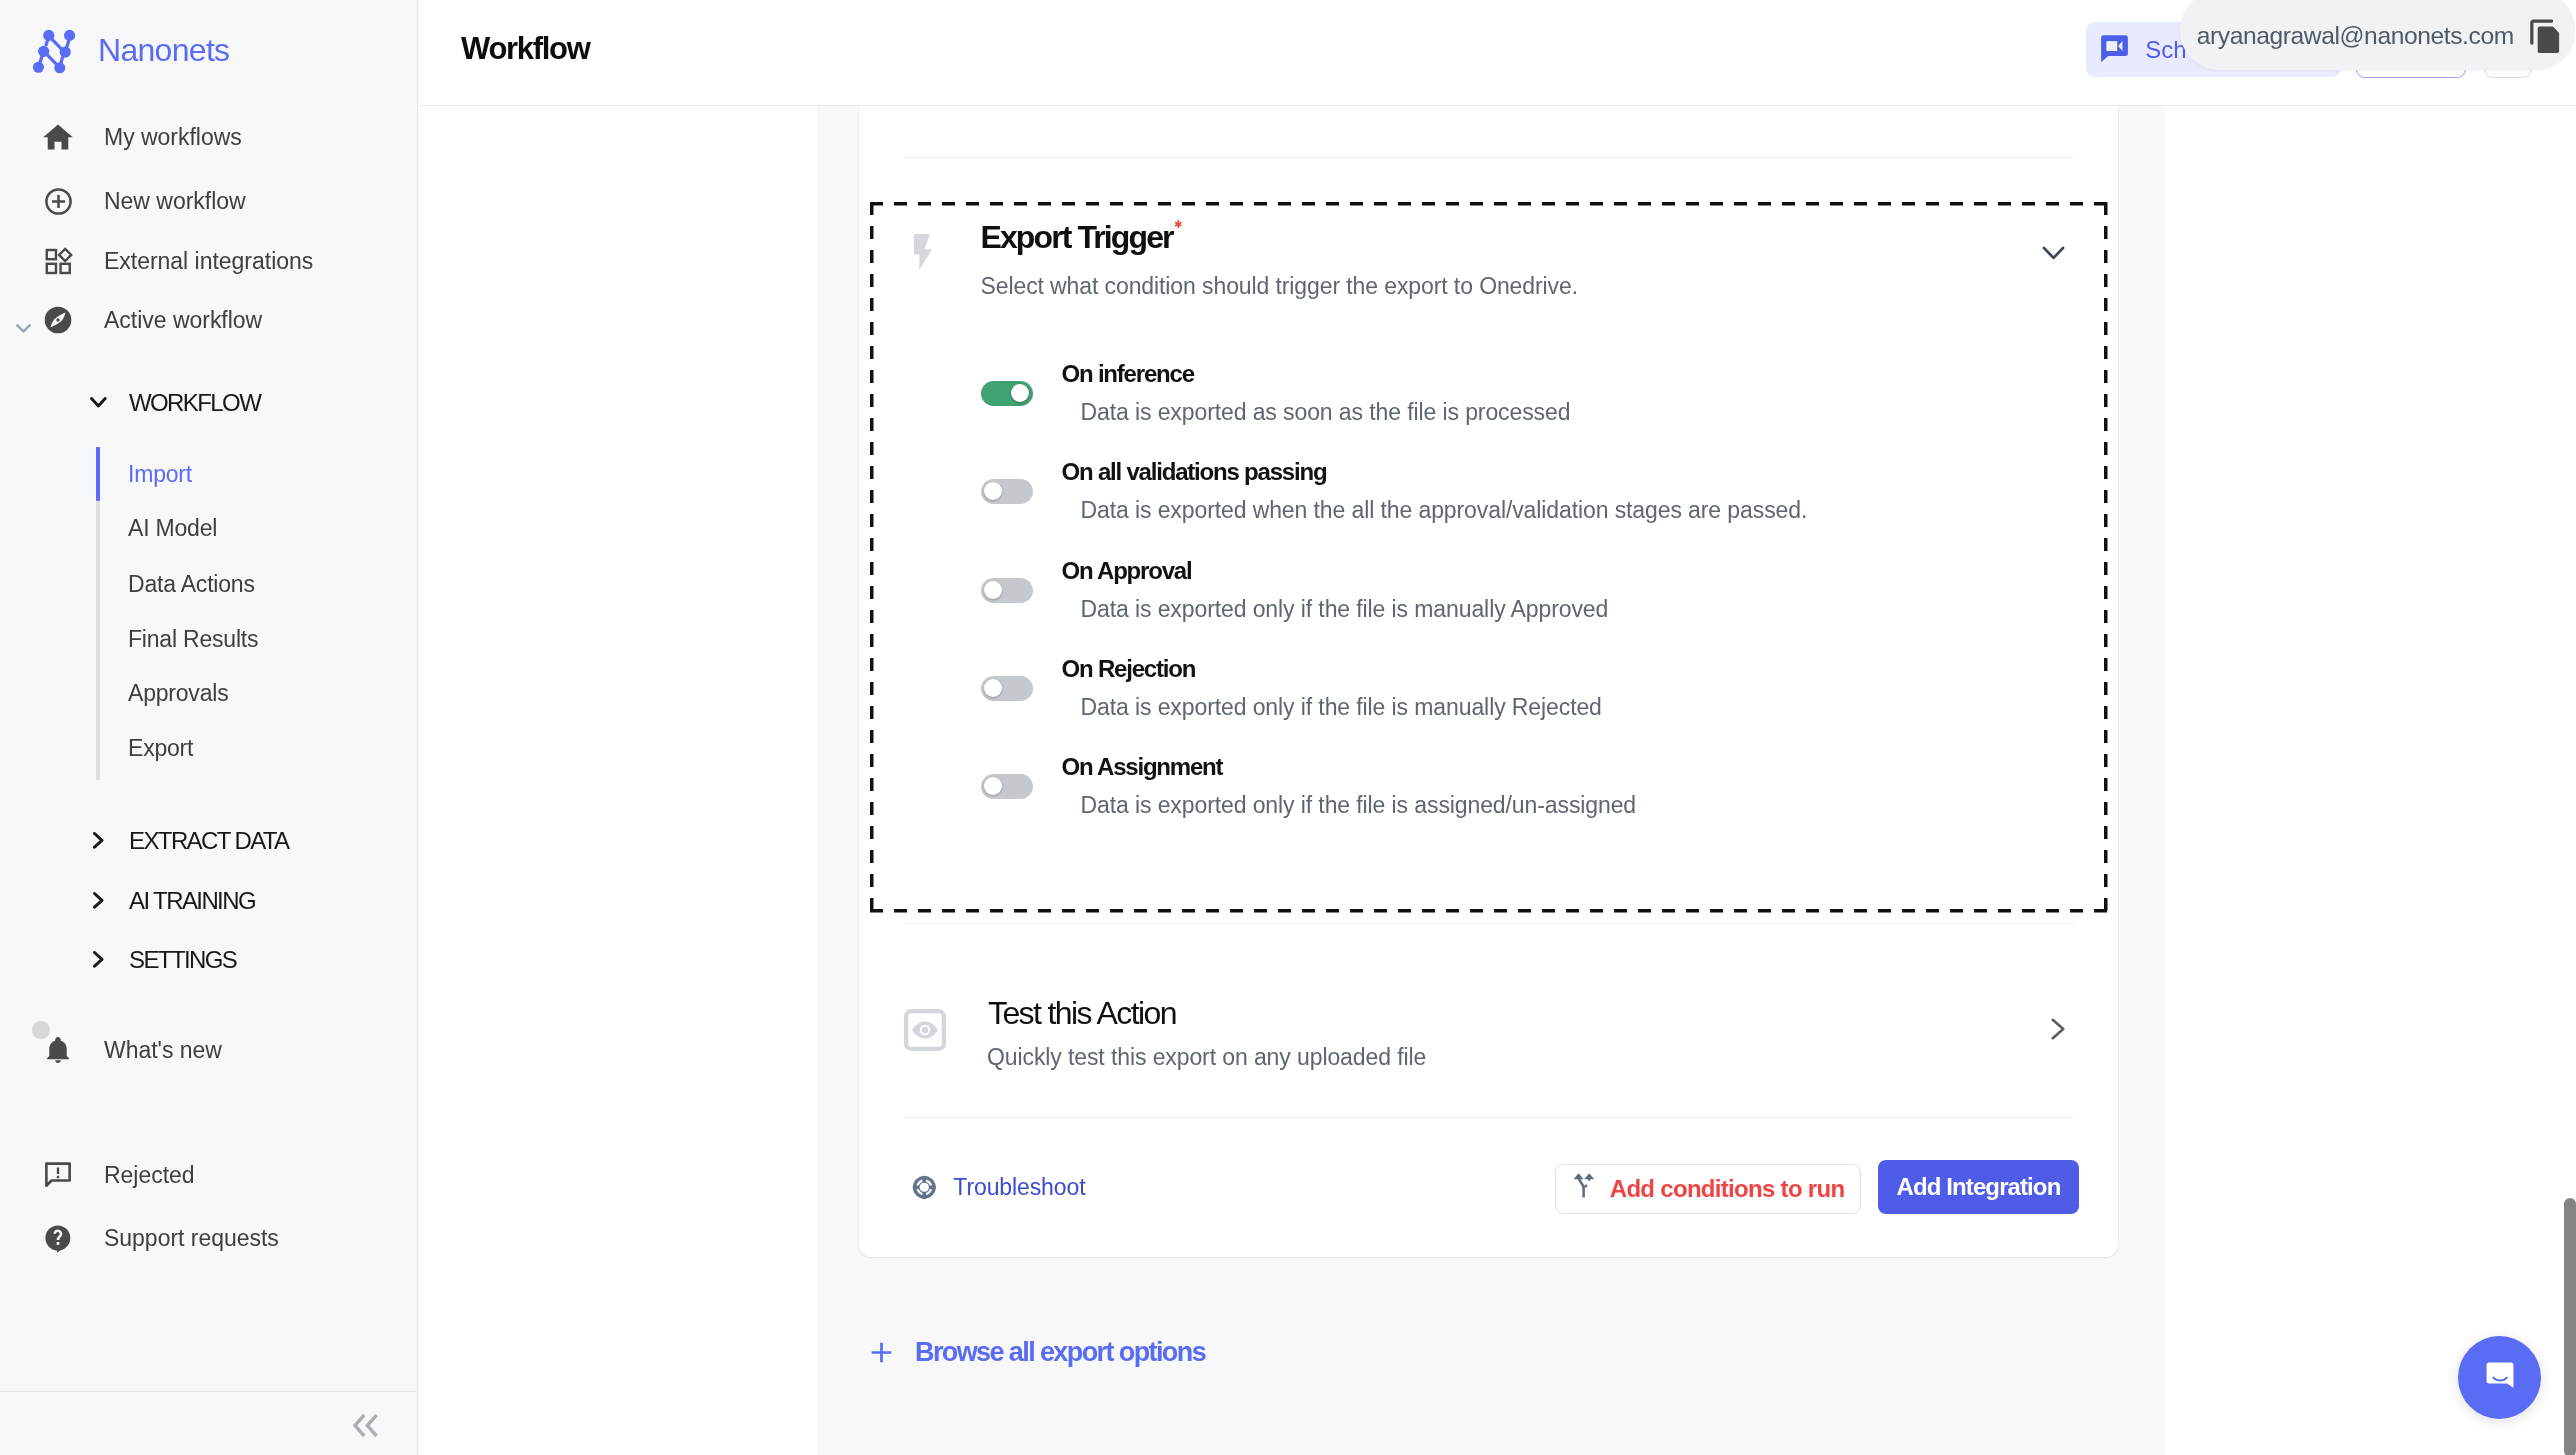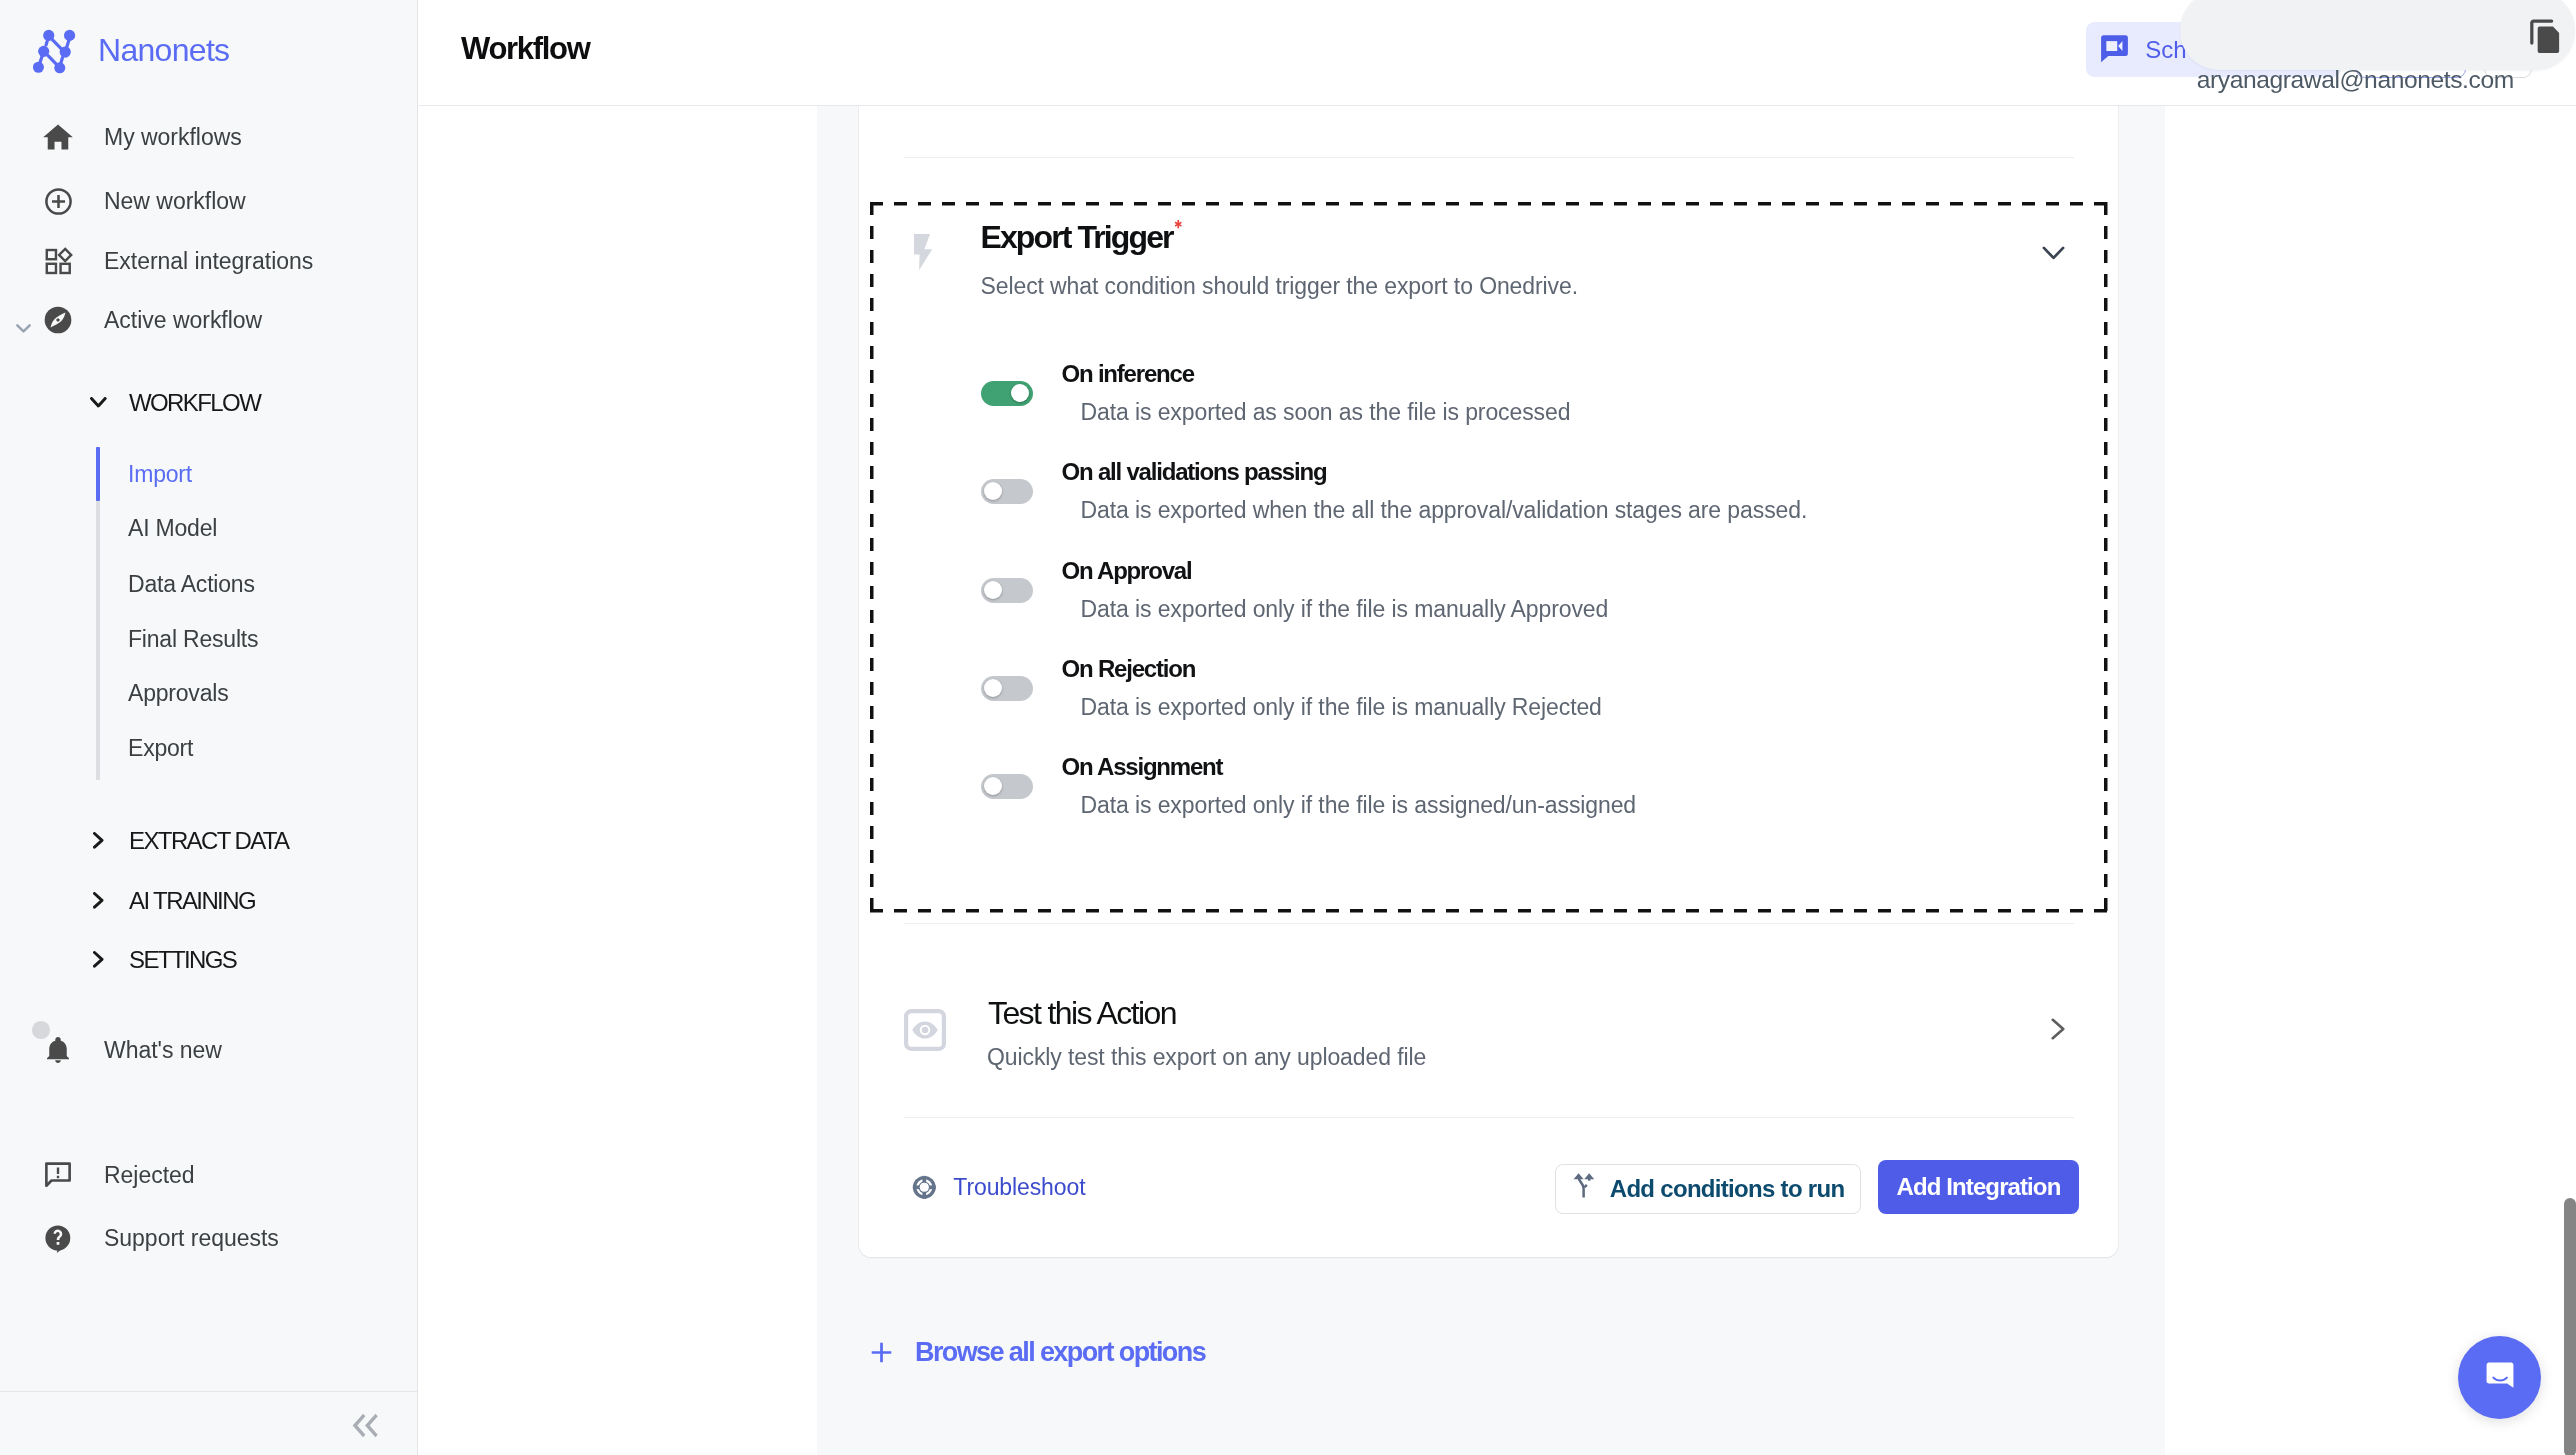--- a/index.html
+++ b/index.html
@@ -48,21 +48,21 @@
   .header-title { position:absolute; left:42px; top:33px; font-size:31px; font-weight:700; color:#0d0d0f; letter-spacing:-1.3px; line-height:31px;}
 
   .sched-btn { position:absolute; left:1667px; top:22px; height:55px; width:255px; background:#e8ebfd; border-radius:8.8px;
     display:flex; align-items:center; padding-left:12.3px; gap:14px; cursor:pointer; }
   .sched-label { font-size:24px; color:#4f5dea; font-weight:500; }
   .ghost-btn { position:absolute; left:1937px; top:22px; height:56px; width:110px; border:1.3px solid #99a3f0; border-radius:8.8px; background:#fff; cursor:pointer; }
   .ghost-btn2 { position:absolute; left:2065px; top:22px; height:56px; width:48px; border:1.3px solid #d9dbe0; border-radius:8.8px; background:#fff; cursor:pointer; }
 
   .email-tip { position:absolute; left:1761px; top:-8.8px; width:395px; height:79px; background:#f1f2f4;
     border-radius:39px; box-shadow:0 0.9px 2.6px rgba(0,0,0,.05); }
-  .email-text { position:absolute; left:16.7px; top:45px; transform:translateY(-50%); font-size:24.6px; color:#4d5a66; letter-spacing:-0.4px;margin-top:44px;}
+  .email-text { position:absolute; left:16.7px; top:45px; transform:translateY(-50%); font-size:24.6px; color:#4d5a66; letter-spacing:-0.4px;}
   .copy-ico { position:absolute; left:345px; top:46px; transform:translateY(-50%); width:39px; height:40px; color:#4a4a4a; cursor:pointer; }
 
   
   .content { position:absolute; left:419px; top:106px; right:0; bottom:0; background:#fff; overflow:hidden; }
   .scroll-area { position:absolute; left:398px; top:0; width:1348px; bottom:0; background:#f7f8f9; }
   .card { position:absolute; left:42px; top:-17.5px; width:1259px; background:#fff; border-radius:12.3px;
     box-shadow:0 0.9px 1.8px rgba(16,24,40,.06), 0 0 0 0.9px rgba(16,24,40,.035); }
 
   .divider { height:0.9px; background:#eceef0; }
 
@@ -92,21 +92,21 @@
 
   .test-ico { position:absolute; left:45px; top:920px; width:42px; height:42px; color:#d3d6de; line-height:0;}
   .test-title { position:absolute; left:129px; top:908px; font-size:32px; font-weight:400; color:#0f1011; letter-spacing:-1.6px; line-height:32px;}
   .test-sub { position:absolute; left:128px; top:957px; font-size:23px; color:#5e6672; letter-spacing:-0.1px; line-height:23px;}
   .chev-right { position:absolute; left:1192px; top:929px; width:14px; height:22px; color:#5e5e5e; cursor:pointer; line-height:0;}
 
   .troubleshoot { position:absolute; left:53px; top:1085px; display:flex; align-items:center; gap:16.7px; cursor:pointer; }
   .ts-ico { width:24.6px; height:24.6px; color:#64748b; display:flex; }
   .ts-label { font-size:23px; color:#3c4ccd; font-weight:500; letter-spacing:-0.1px; }
   .cond-btn { position:absolute; left:696px; top:1075px; width:306px; display:flex; align-items:center; gap:18.4px; height:50px; padding-left:11.4px; border:0.9px solid #dfe1e6;
-    border-radius:8px; background:#fff; font-size:24px; font-weight:700; color:#0c4a6e; letter-spacing:-0.7px; cursor:pointer; }
+    border-radius:8px; background:#fff; font-size:24px; font-weight:700; color:#ef4444; letter-spacing:-0.7px; cursor:pointer; }
   .cond-ico { width:24px; height:27px; color:#5e6a80; display:flex; position:relative; top:-2.6px; left:4.4px; flex:0 0 24px;}
   .add-btn { position:absolute; left:1019px; top:1071px; width:201px; border-radius:8px; background:#4e5ce8; color:#fff; font-size:24px;
     height:54px; font-weight:700; letter-spacing:-0.9px; display:flex; align-items:center; justify-content:center; cursor:pointer; }
 
   .browse { position:absolute; left:54px; top:1233px; display:flex; align-items:center; gap:23px; cursor:pointer; }
   .browse-plus { width:21px; height:21px; color:#5a6cf3; display:flex; }
   .browse-label { font-size:27px; color:#5a6cf3; font-weight:700; letter-spacing:-1.6px; line-height:27px; }
 
   .intercom { position:absolute; left:2039px; top:1230px; width:83px; height:83px; border-radius:50%;
     background:#5a6cf3; box-shadow:0 2.6px 12.3px rgba(0,0,0,.13); display:flex; align-items:center; justify-content:center; cursor:pointer; }

